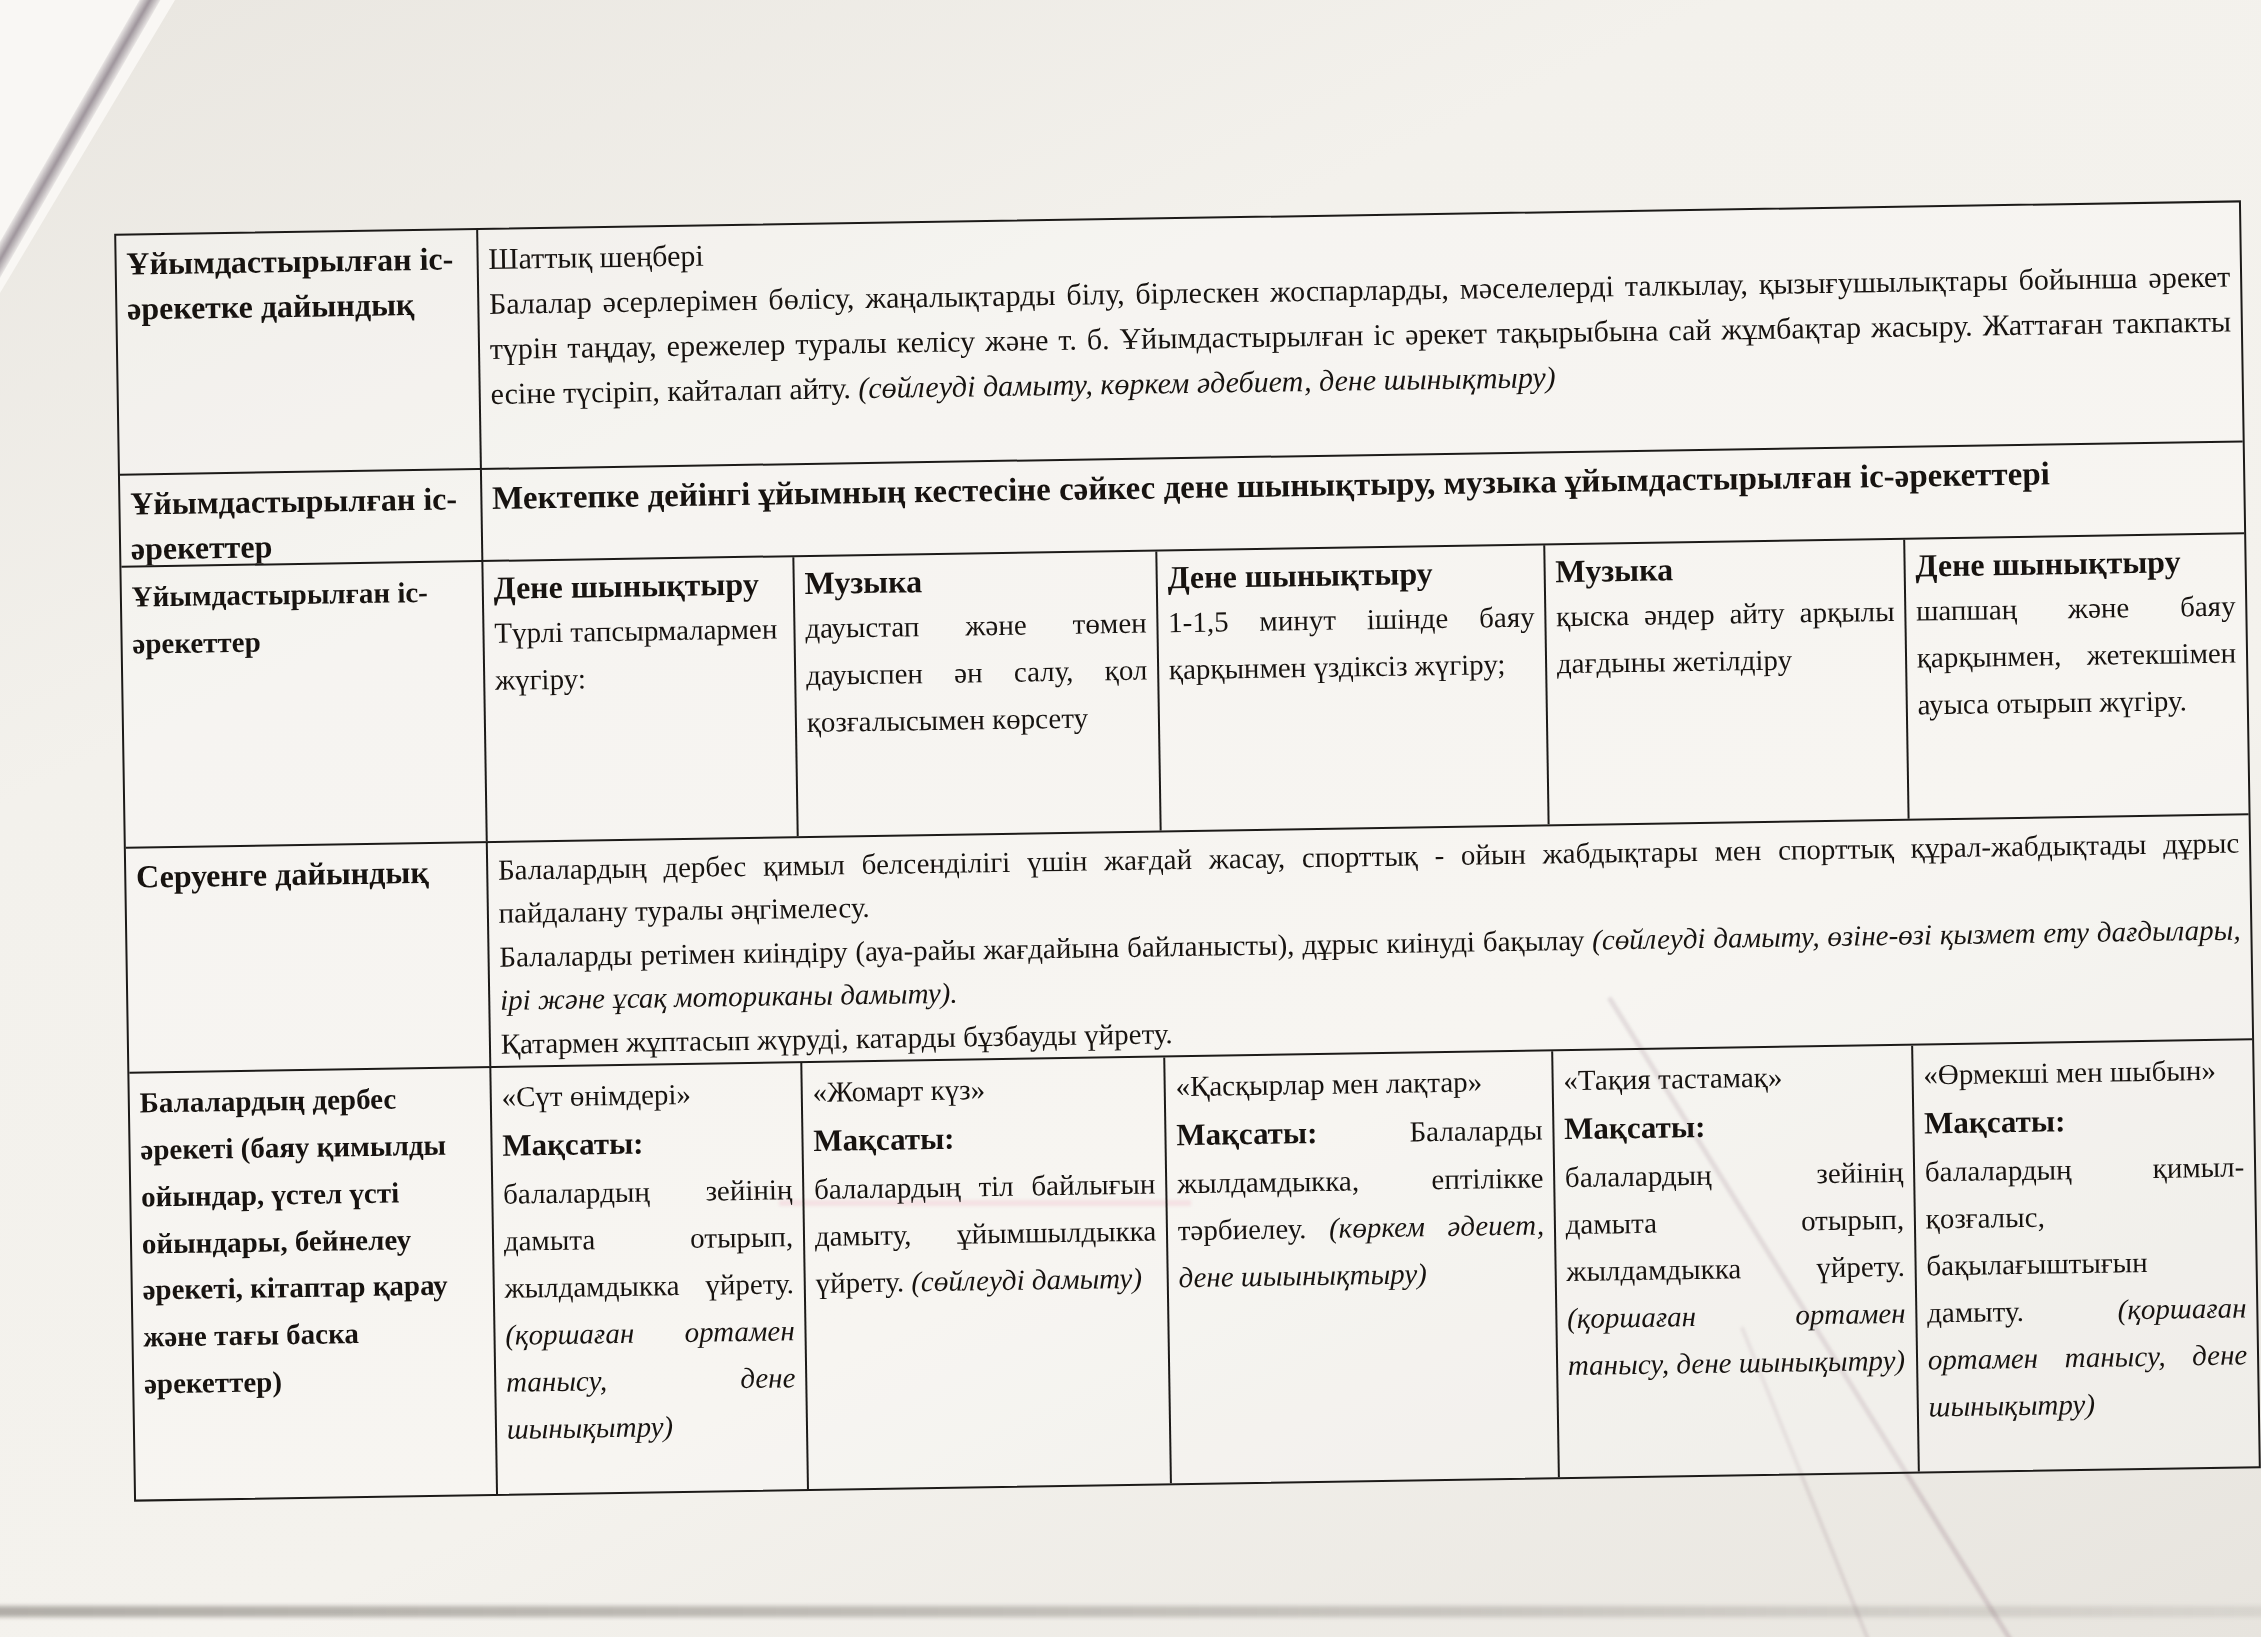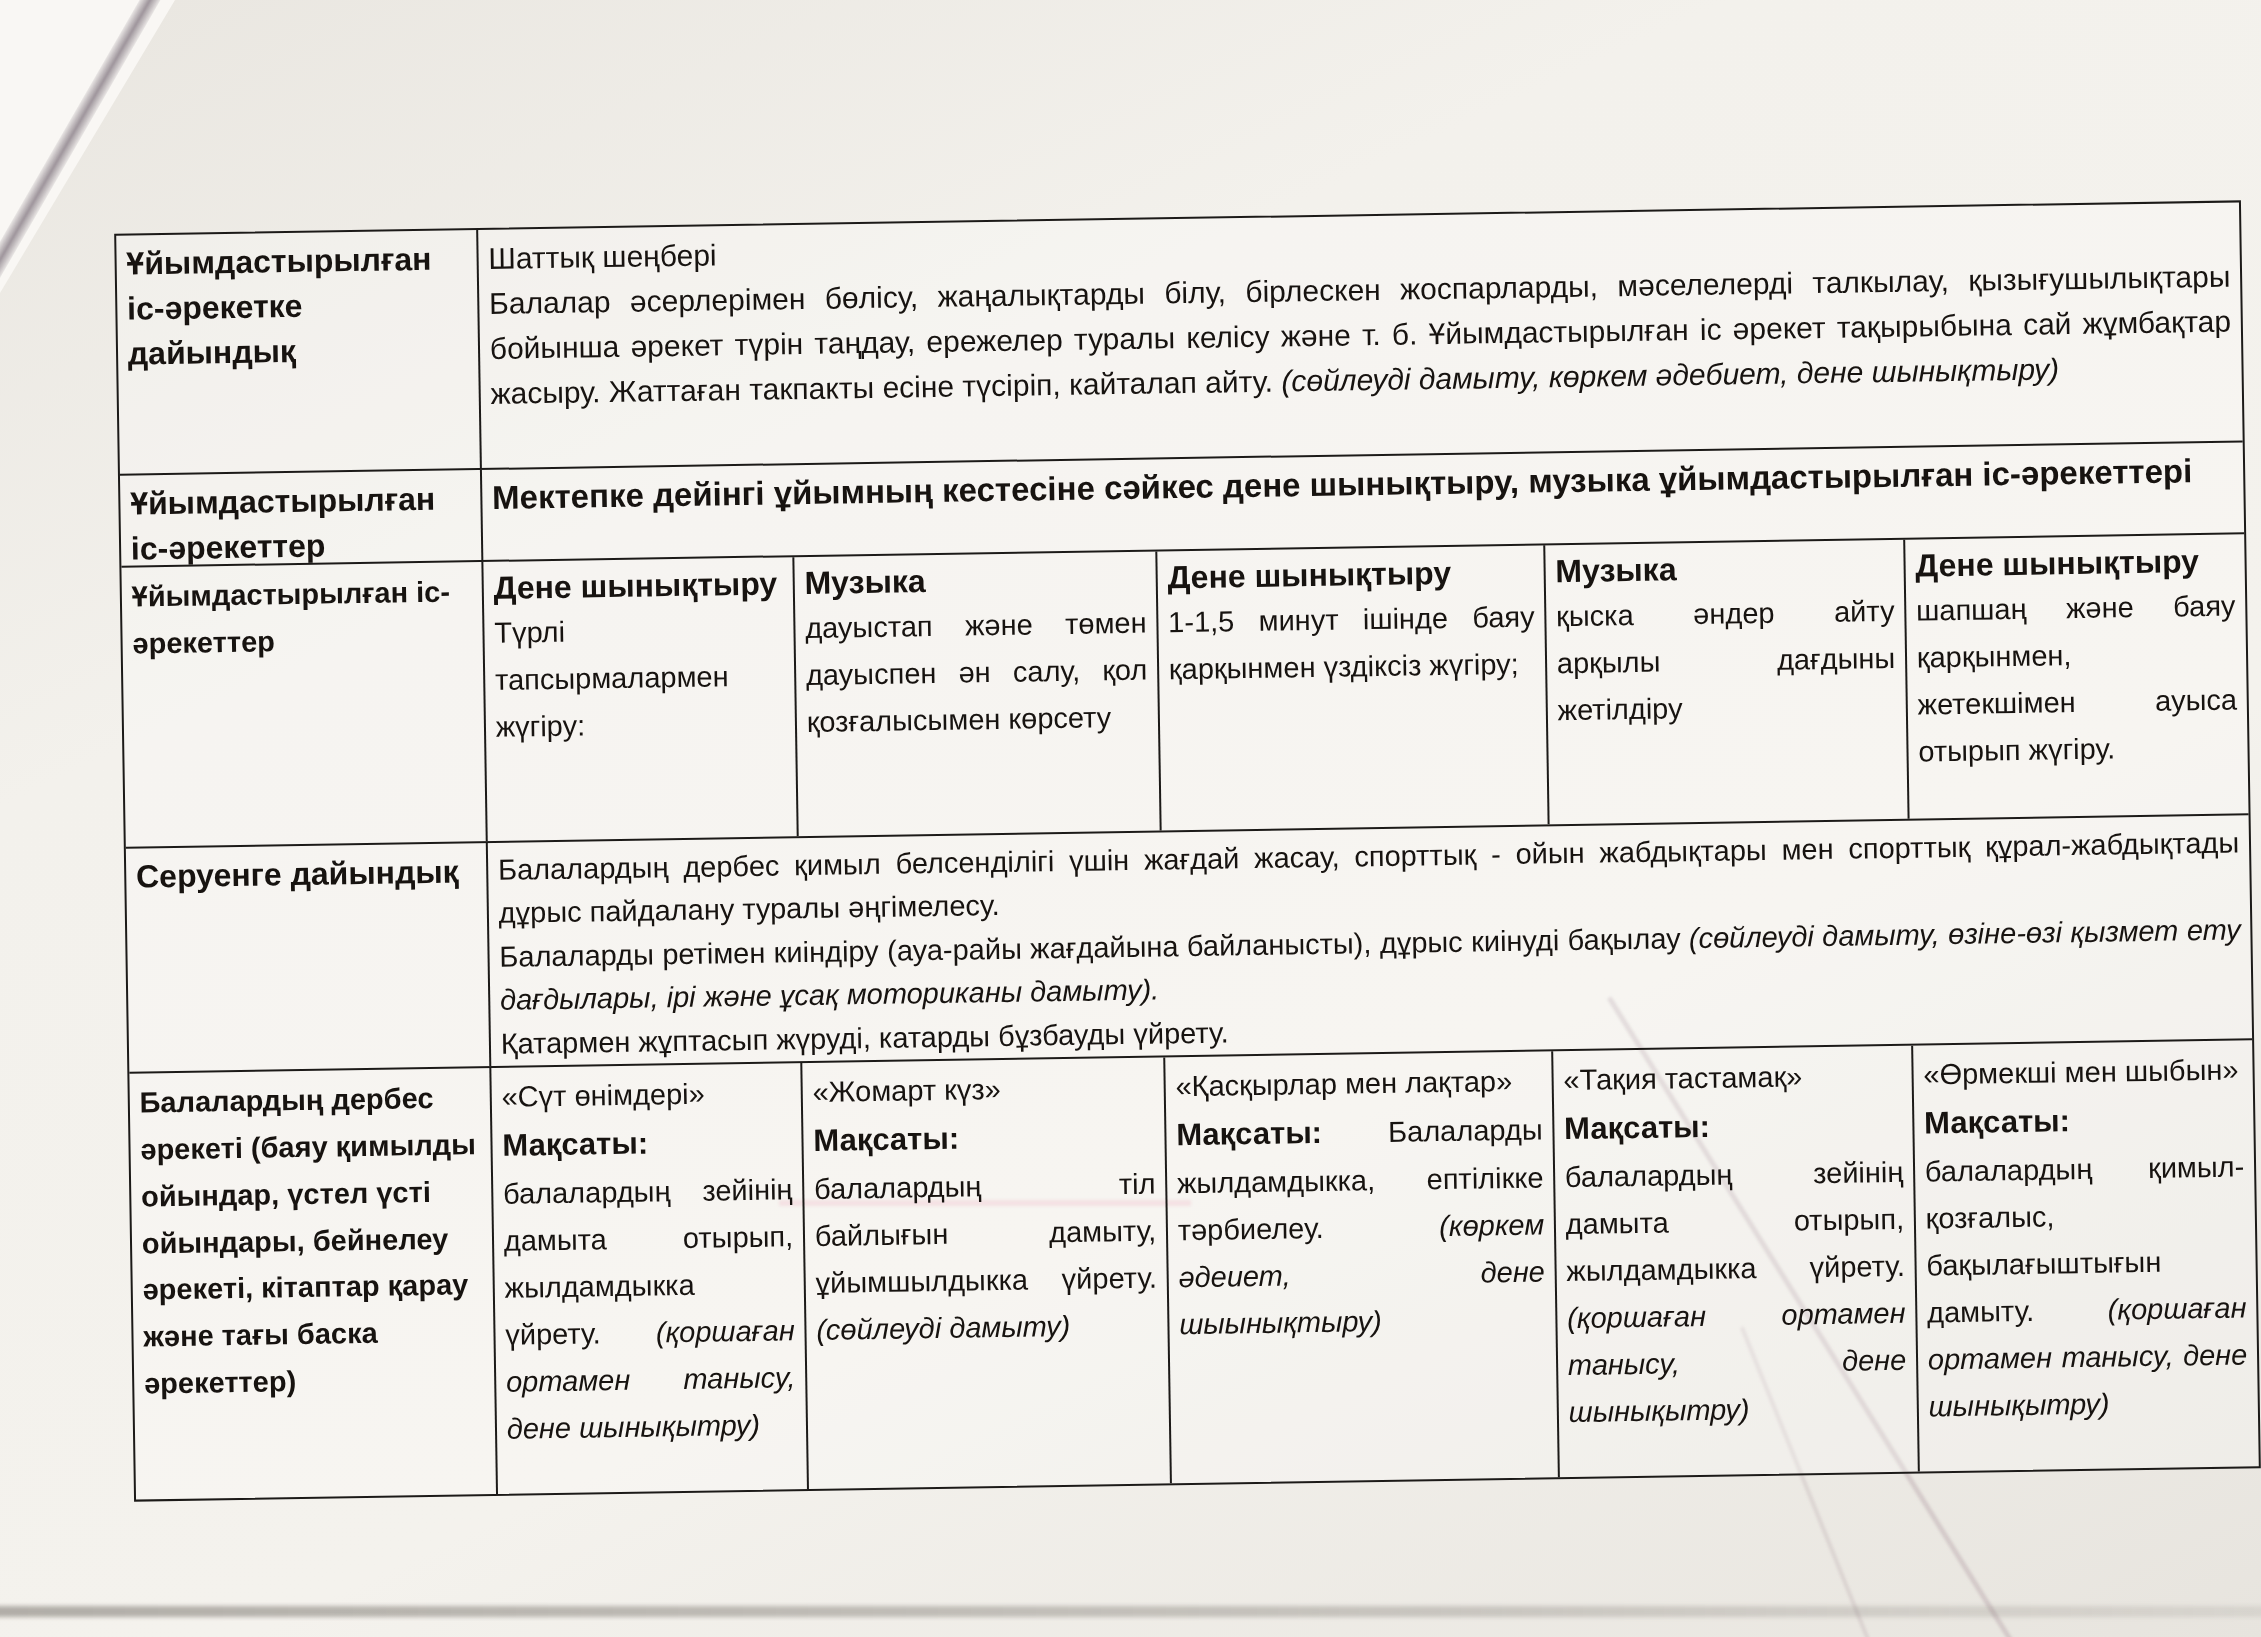--- a/index.html
+++ b/index.html
@@ -1,21 +1,21 @@
 <!DOCTYPE html>
 <html style="font-size:11.2px"><head>
 <meta charset="utf-8">
 <style>
   html,body{margin:0;padding:0;background:#c9c6c0;}
   .photo{
     position:relative;
     width:2261px;height:1638px;
     overflow:hidden;
     background:linear-gradient(155deg,#e9e6e0 0%,#f3f1ec 30%,#f4f2ed 65%,#e7e4de 100%);
-    font-family:Liberation Sans, sans-serif;
+    font-family:Liberation Serif, serif;
     color:#171310;
   }
   
   .sheet-corner{
     position:absolute;left:0;top:0;width:182px;height:300px;
     background:#f9f7f4;
     clip-path:polygon(0 0,175px 0,0 293px);
   }
   .fold-band{
     position:absolute;left:165px;top:-8.4px;width:363px;height:18px;

